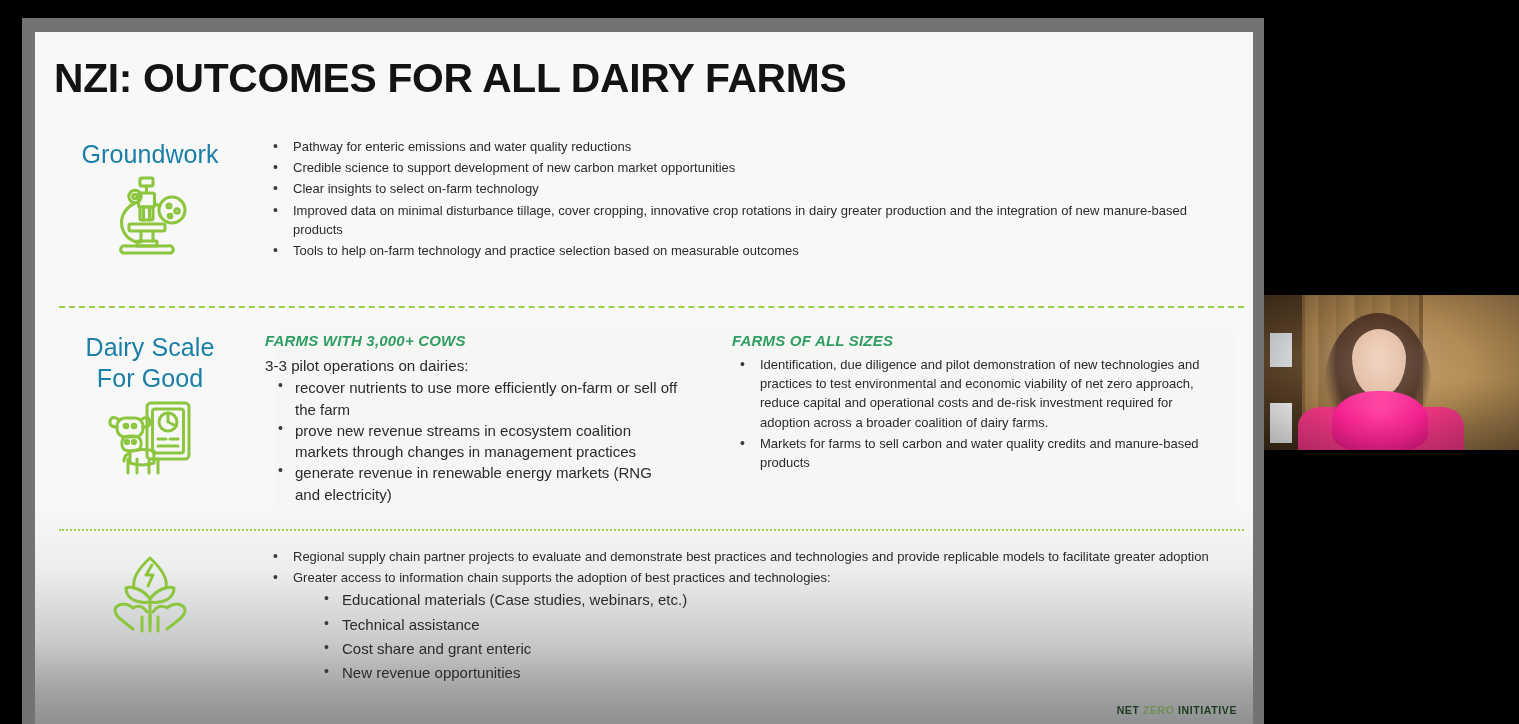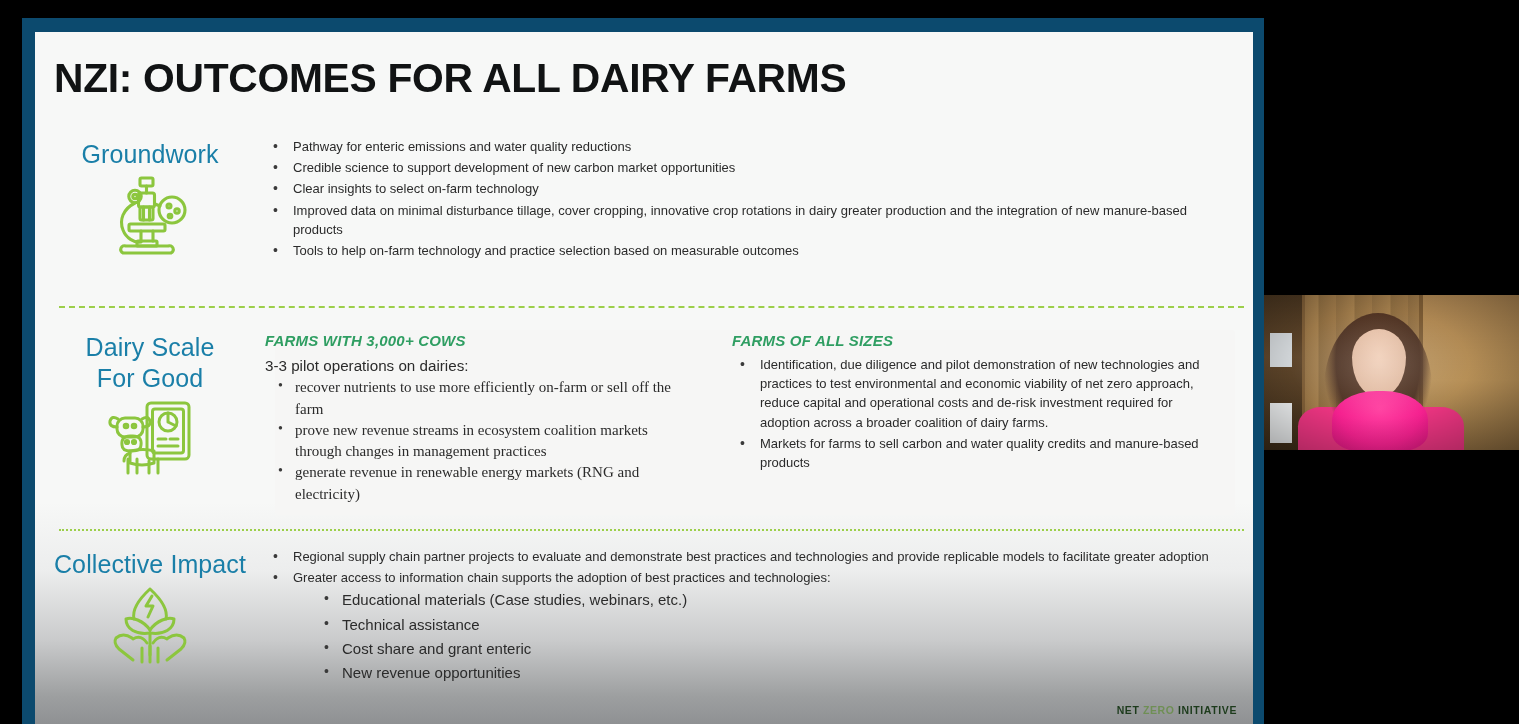--- a/index.html
+++ b/index.html
@@ -22,21 +22,21 @@
     background: #000;
   }
 
   
   #slide-frame {
     position: absolute;
     left: 22px;
     top: 18px;
     width: 1242px;
     height: 706px;
-    background: #0c4a6e;
+    background: #737373;
     box-sizing: border-box;
     padding: 14px 11px 0 13px;
   }
 
   
   #slide {
     position: relative;
     width: 100%;
     height: 692px;
     box-sizing: border-box;
@@ -114,21 +114,20 @@
     font-size: 14px;
     color: #3a3a3a;
   }
 
   
   .bullets.sub li {
     padding-left: 22px;
     font-size: 15px;
     line-height: 1.42;
     margin-bottom: 0;
-    font-family: Liberation Serif, serif;
   }
   .bullets.sub li::before {
     left: 5px;
   }
 
   .bullets.indent2 li {
     padding-left: 32px;
     font-size: 15px;
   }
   .bullets.indent2 li::before {
@@ -370,21 +369,20 @@
             <li>Identification, due diligence and pilot demonstration of new technologies and practices to test environmental and economic viability of net zero approach, reduce capital and operational costs and de-risk investment required for adoption across a broader coalition of dairy farms.</li>
             <li>Markets for farms to sell carbon and water quality credits and manure-based products</li>
           </ul>
         </div>
       </div>
 
       <div class="divider dotted" style="top:497px;"></div>
 
       <div class="section" style="top:515px;">
         <div class="section-label">
-          <div class="section-heading">Collective Impact</div>
           <svg class="section-icon" width="80" height="78" viewBox="0 0 80 78">
             <g fill="none" stroke="#8cc63e" stroke-width="3" stroke-linecap="round" stroke-linejoin="round">
               <path d="M40 3 C28 14, 22 24, 24 33 M40 3 C52 14, 58 24, 56 33"></path>
               <path d="M42 10 l-6 10 h7 l-5 11"></path>
               <path d="M40 44 C33 34, 22 31, 16 33 C16 43, 26 49, 40 47"></path>
               <path d="M40 44 C47 34, 58 31, 64 33 C64 43, 54 49, 40 47"></path>
               <path d="M40 47 v22"></path>
               <path d="M22 52 q-9 -6 -16 0 q-3 5 3 11 l14 11"></path>
               <path d="M58 52 q9 -6 16 0 q3 5 -3 11 l-14 11"></path>
               <path d="M23 53 q8 -5 14 4 M57 53 q-8 -5 -14 4"></path>

